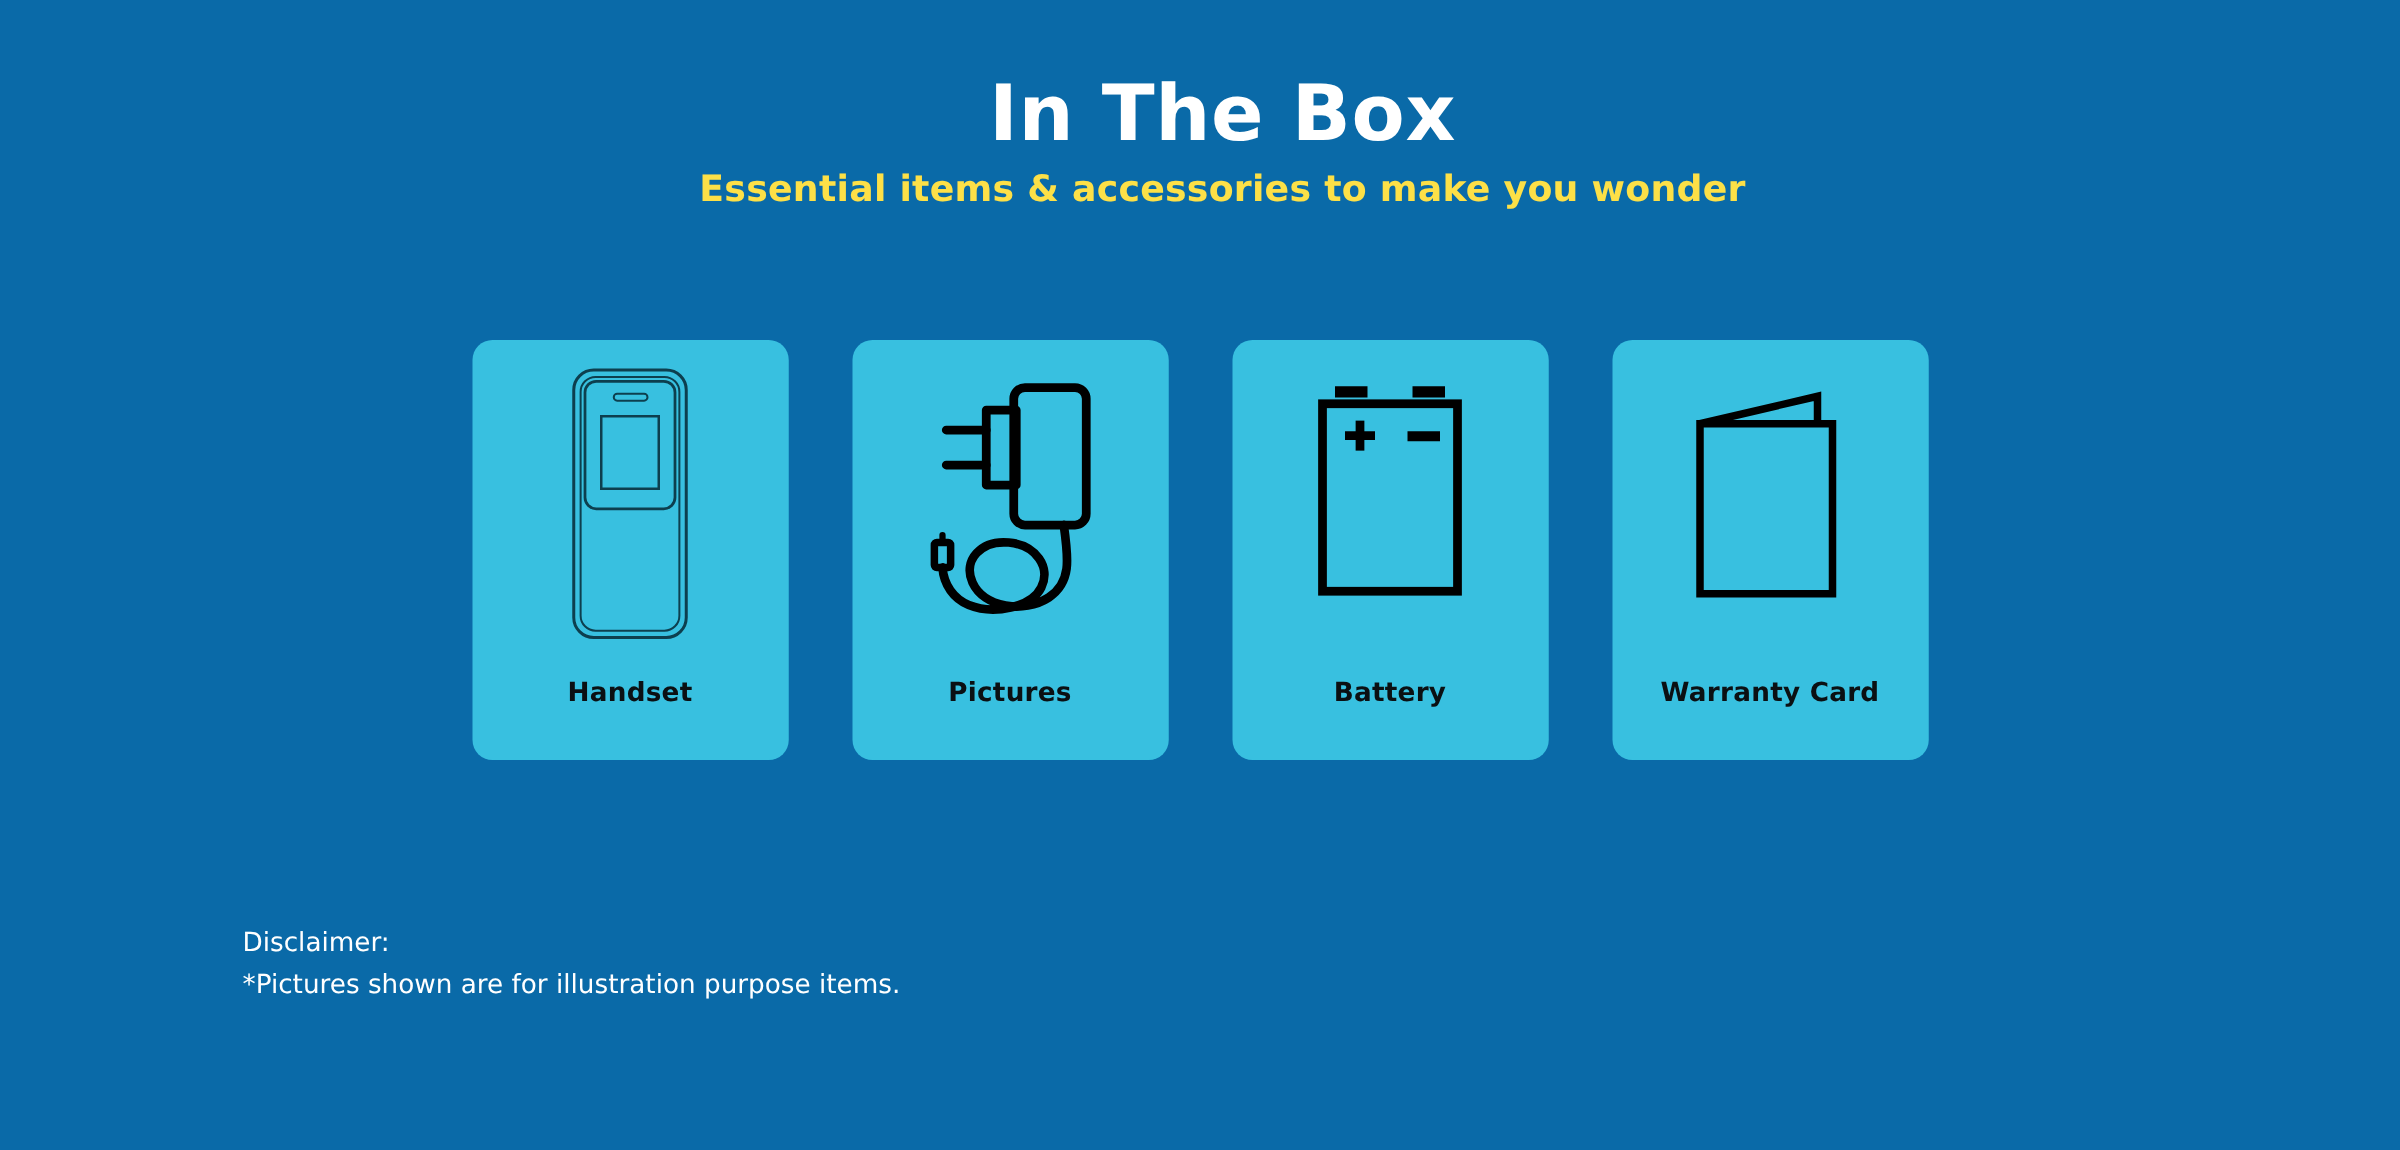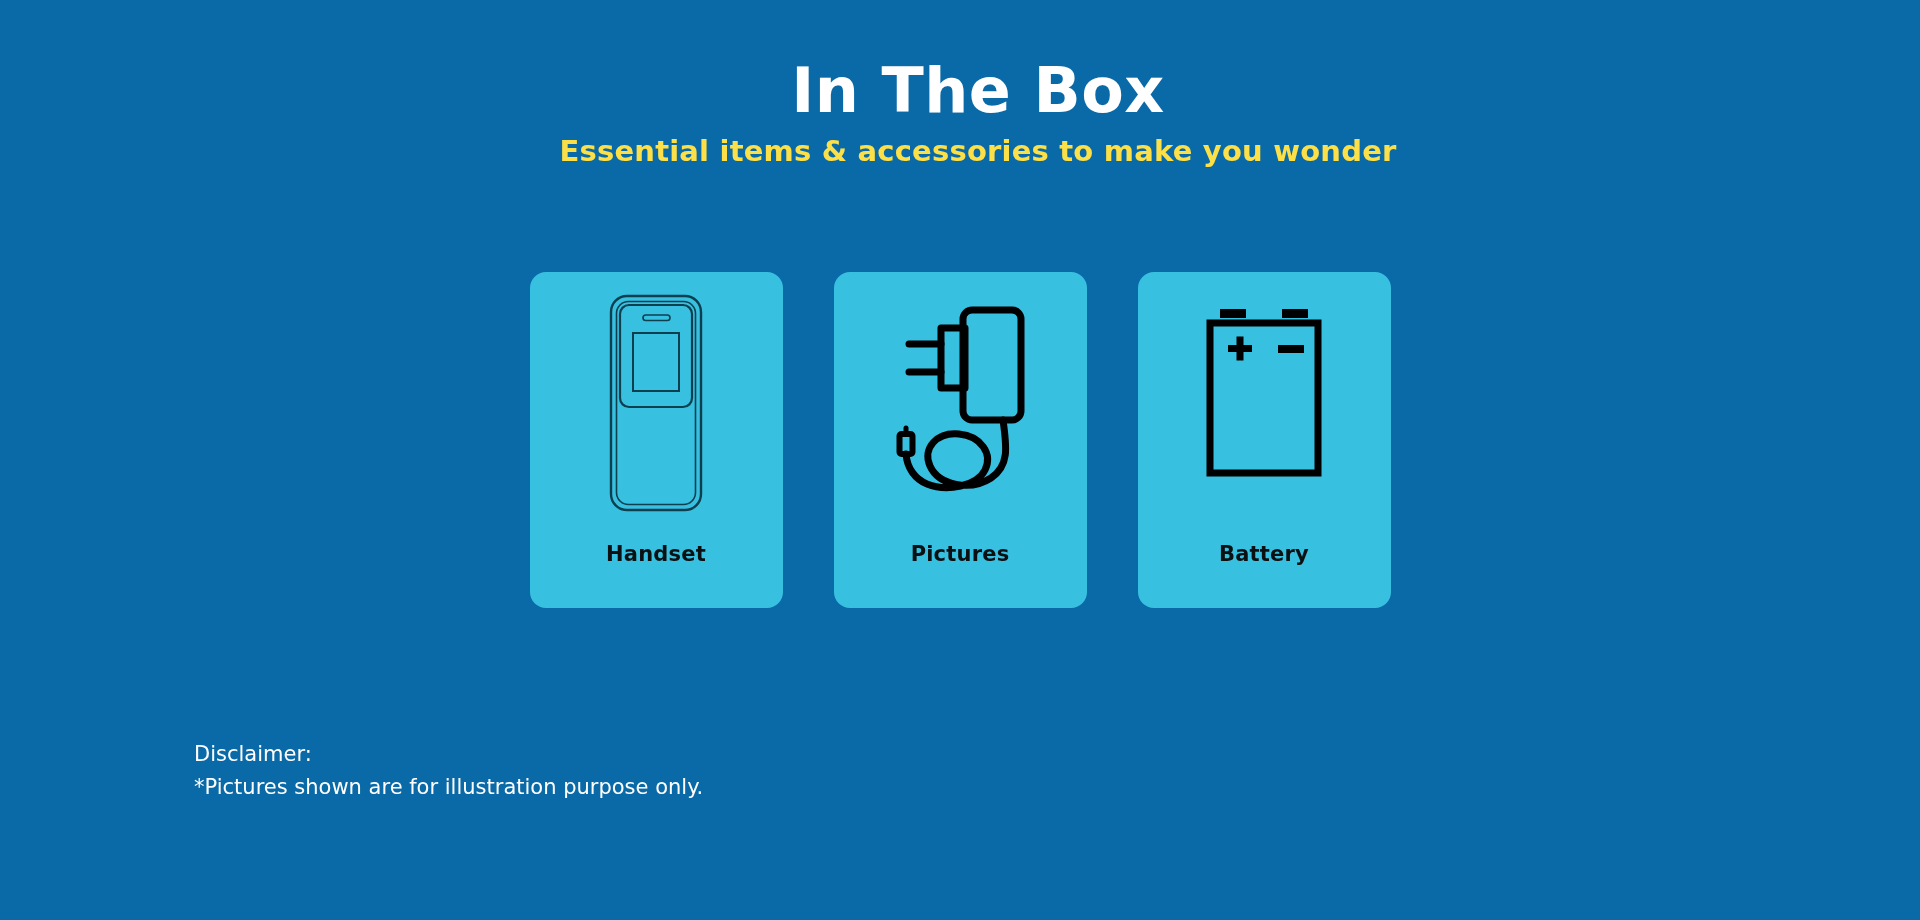--- a/index.html
+++ b/index.html
@@ -171,21 +171,32 @@
 
           <rect x="44" y="42" width="24" height="7" fill="#000000"></rect>
           <rect x="52.5" y="33.5" width="7" height="24" fill="#000000"></rect>
 
           <rect x="94" y="42" width="26" height="8" fill="#000000"></rect>
         </svg>
       </div>
       <div class="card-label">Battery</div>
     </div>
 
+    <div class="card">
+      <div class="card-icon">
+        <svg width="160" height="200" viewBox="0 0 160 200" fill="none" stroke="#000000" stroke-width="6" stroke-linejoin="miter">
+
+          <rect x="24" y="36" width="106" height="136" fill="none"></rect>
+
+          <path d="M24 36 L118 14 L118 36" fill="none"></path>
+        </svg>
+      </div>
+      <div class="card-label">Warranty Card</div>
+    </div>
 
   </div>
 
   <div class="disclaimer">
     <div>Disclaimer:</div>
-    <div>*Pictures shown are for illustration purpose only.</div>
+    <div>*Pictures shown are for illustration purpose items.</div>
   </div>
 
 </div>
 
 </body></html>

